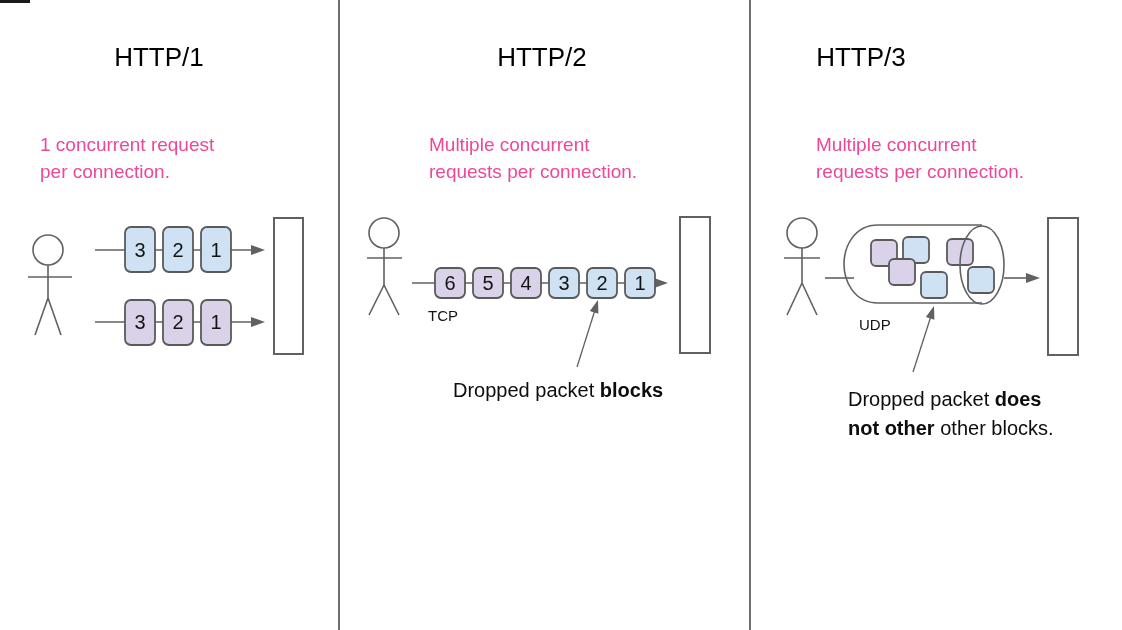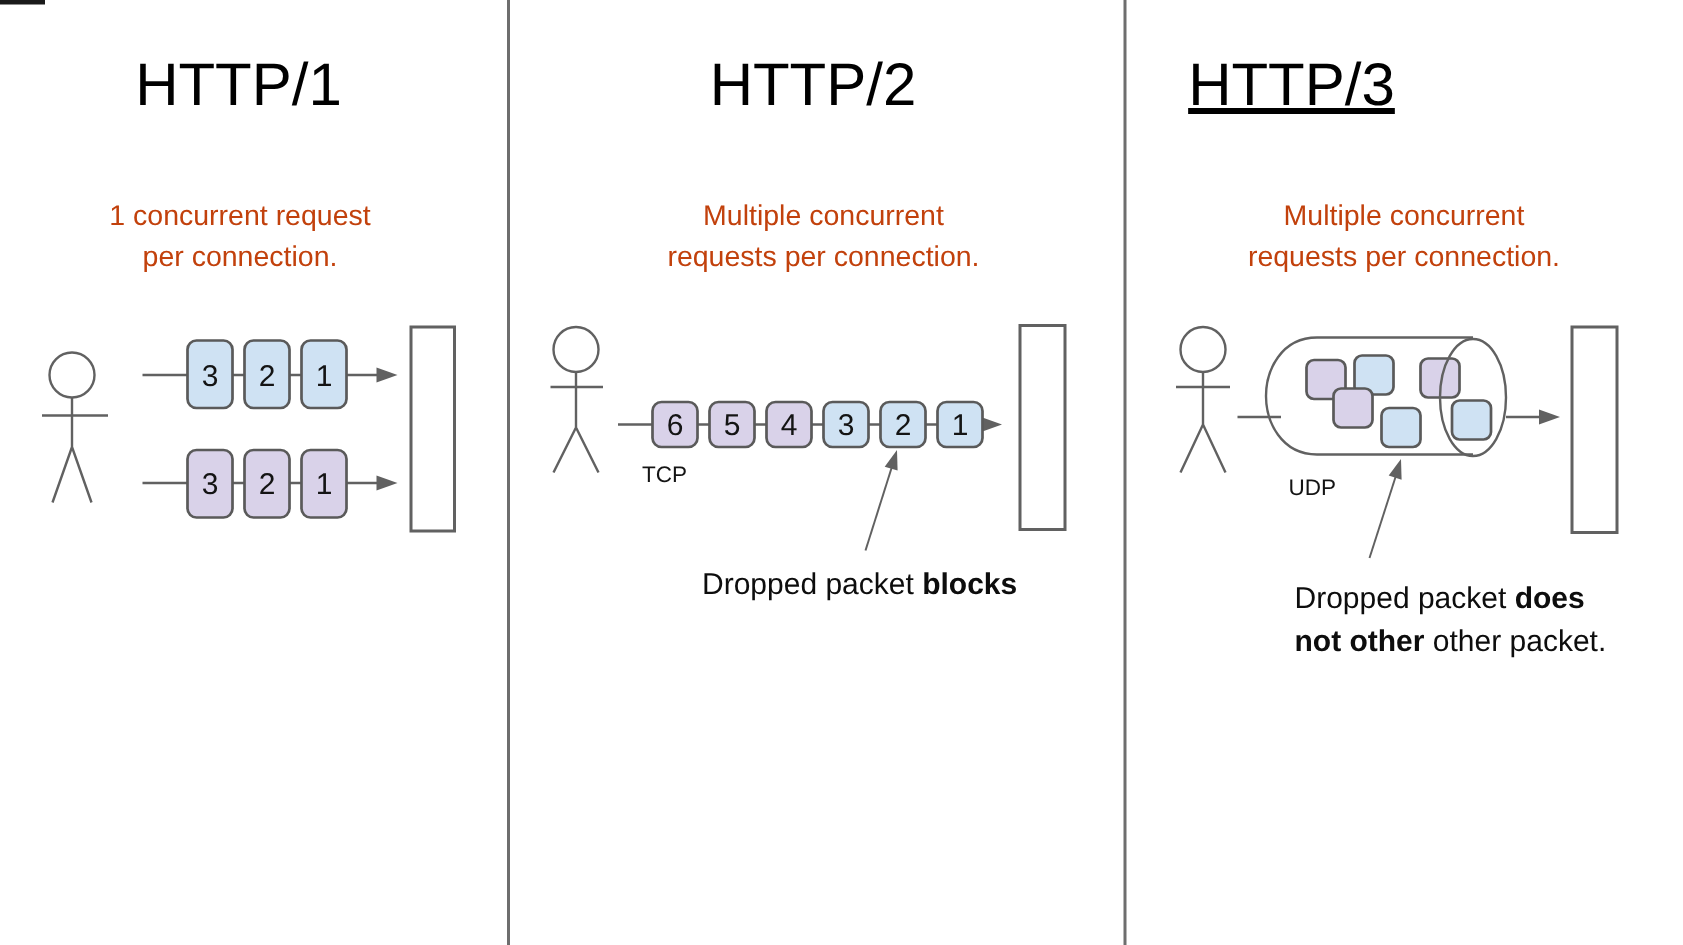--- a/index.html
+++ b/index.html
@@ -1,22 +1,22 @@
 <!DOCTYPE html>
 <html style="--packet-blue: #cfe2f3; --packet-purple: #d9d2e9; --outline: #616161; --divider: #6e6e6e; --text: #111111;"><head>
 <meta charset="utf-8">
 <style>
   html,body{margin:0;padding:0;background:#fff;}
   .stage{position:relative;width:1122px;height:630px;background:#fff;overflow:hidden;
          font-family:"Liberation Sans",sans-serif;color:var(--text,#111);}
   .divider{position:absolute;top:0;width:1.5px;height:630px;background:var(--divider,#6e6e6e);}
   .edge-artifact{position:absolute;left:0;top:0;width:30px;height:2.5px;background:#1a1a1a;}
-  .title{position:absolute;width:240px;text-align:center;font-size:40px;line-height:44px;color:#000;}
-  .subtitle{position:absolute;width:240px;text-align:center;font-size:19px;line-height:27px;color:#c2410c;}
-  .caption{position:absolute;font-size:20px;line-height:28px;color:#0d0d0d;margin-left:15px;}
+  .title{position:absolute;width:240px;text-align:center;font-size:26px;line-height:44px;color:#000;}
+  .subtitle{position:absolute;width:240px;font-size:19px;line-height:27px;color:#ec4899;}
+  .caption{position:absolute;font-size:20px;line-height:28px;color:#0d0d0d;}
   .caption .b{font-weight:bold;}
   svg{position:absolute;overflow:visible;}
   .ln{stroke:var(--outline,#616161);stroke-width:1.6;fill:none;}
   .thin{stroke-width:1.3;}
   .ah{fill:var(--outline,#616161);stroke:none;}
   .pk{stroke:#5a5a5a;stroke-width:1.8;}
   .pk.blue{fill:var(--packet-blue,#cfe2f3);}
   .pk.purple{fill:var(--packet-purple,#d9d2e9);}
   .num{font-family:"Liberation Sans",sans-serif;font-size:20px;fill:#141414;}
   .proto{font-family:"Liberation Sans",sans-serif;font-size:15px;fill:#141414;}
@@ -103,21 +103,21 @@
       <line class="ln thin" x1="222" y1="159" x2="240" y2="102"></line>
       <polygon class="ah" points="243,92 243.4,105.7 234.8,103.1"></polygon>
     </g>
     <rect class="server" x="325" y="9" width="30" height="136"></rect>
   </svg>
 
   <div class="caption" style="left:453px;top:376px;width:250px;">
     <div><span>Dropped packet </span><span class="b">blocks</span></div>
   </div>
 
-  <div class="title" style="left:741px;top:35px;text-decoration:underline;">HTTP/3</div>
+  <div class="title" style="left:741px;top:35px;">HTTP/3</div>
   <div class="subtitle" style="left:816px;top:131px;">
     <div>Multiple concurrent</div>
     <div>requests per connection.</div>
   </div>
 
   <svg style="left:770px;top:203px;" width="345" height="185" viewBox="0 0 345 185">
     <g>
       <circle class="ln" cx="32" cy="30" r="15"></circle>
       <path class="ln" d="M32 45 L32 80 M14 55 L50 55 M32 80 L17 112 M32 80 L47 112"></path>
     </g>
@@ -141,16 +141,16 @@
     <text class="proto" x="89" y="127">UDP</text>
     <g>
       <line class="ln thin" x1="143" y1="169" x2="161" y2="113"></line>
       <polygon class="ah" points="164,103 164.4,116.8 155.8,114"></polygon>
     </g>
     <rect class="server" x="278" y="15" width="30" height="137"></rect>
   </svg>
 
   <div class="caption" style="left:848px;top:385px;width:250px;line-height:29px;">
     <div><span>Dropped packet </span><span class="b">does</span></div>
-    <div><span class="b">not other</span><span> other packet.</span></div>
+    <div><span class="b">not other</span><span> other blocks.</span></div>
   </div>
 
 </div>
 
 </body></html>

